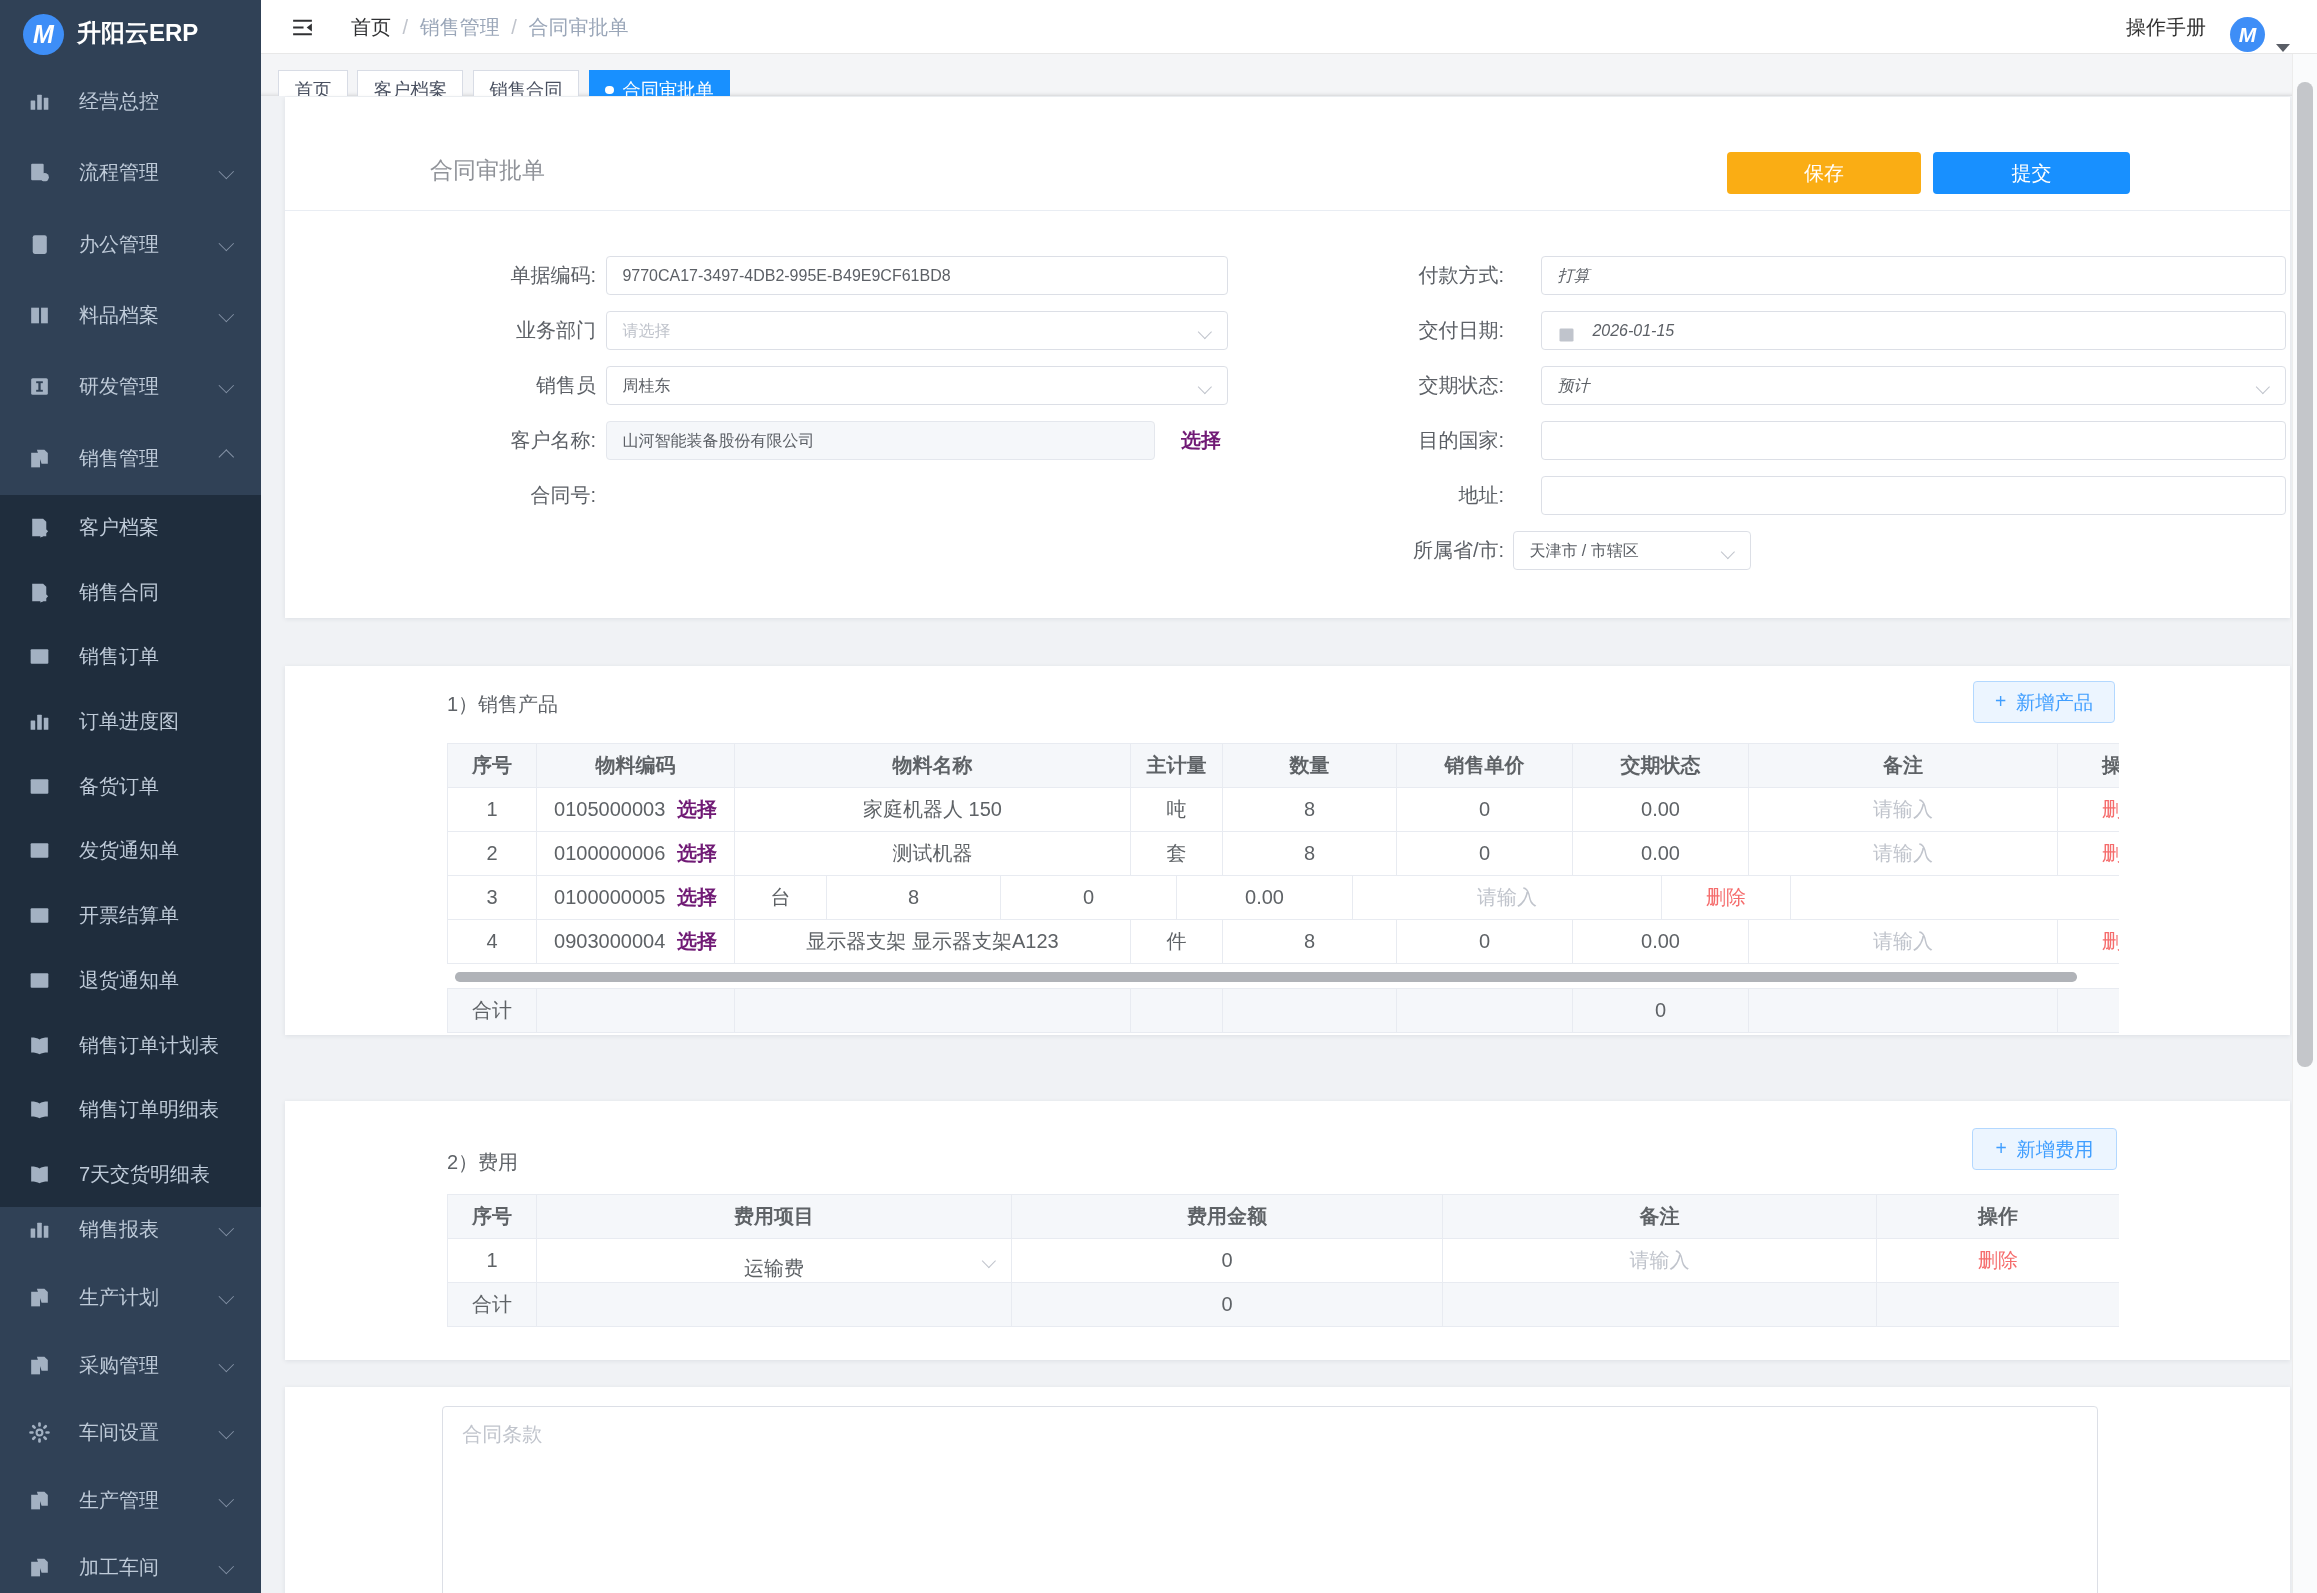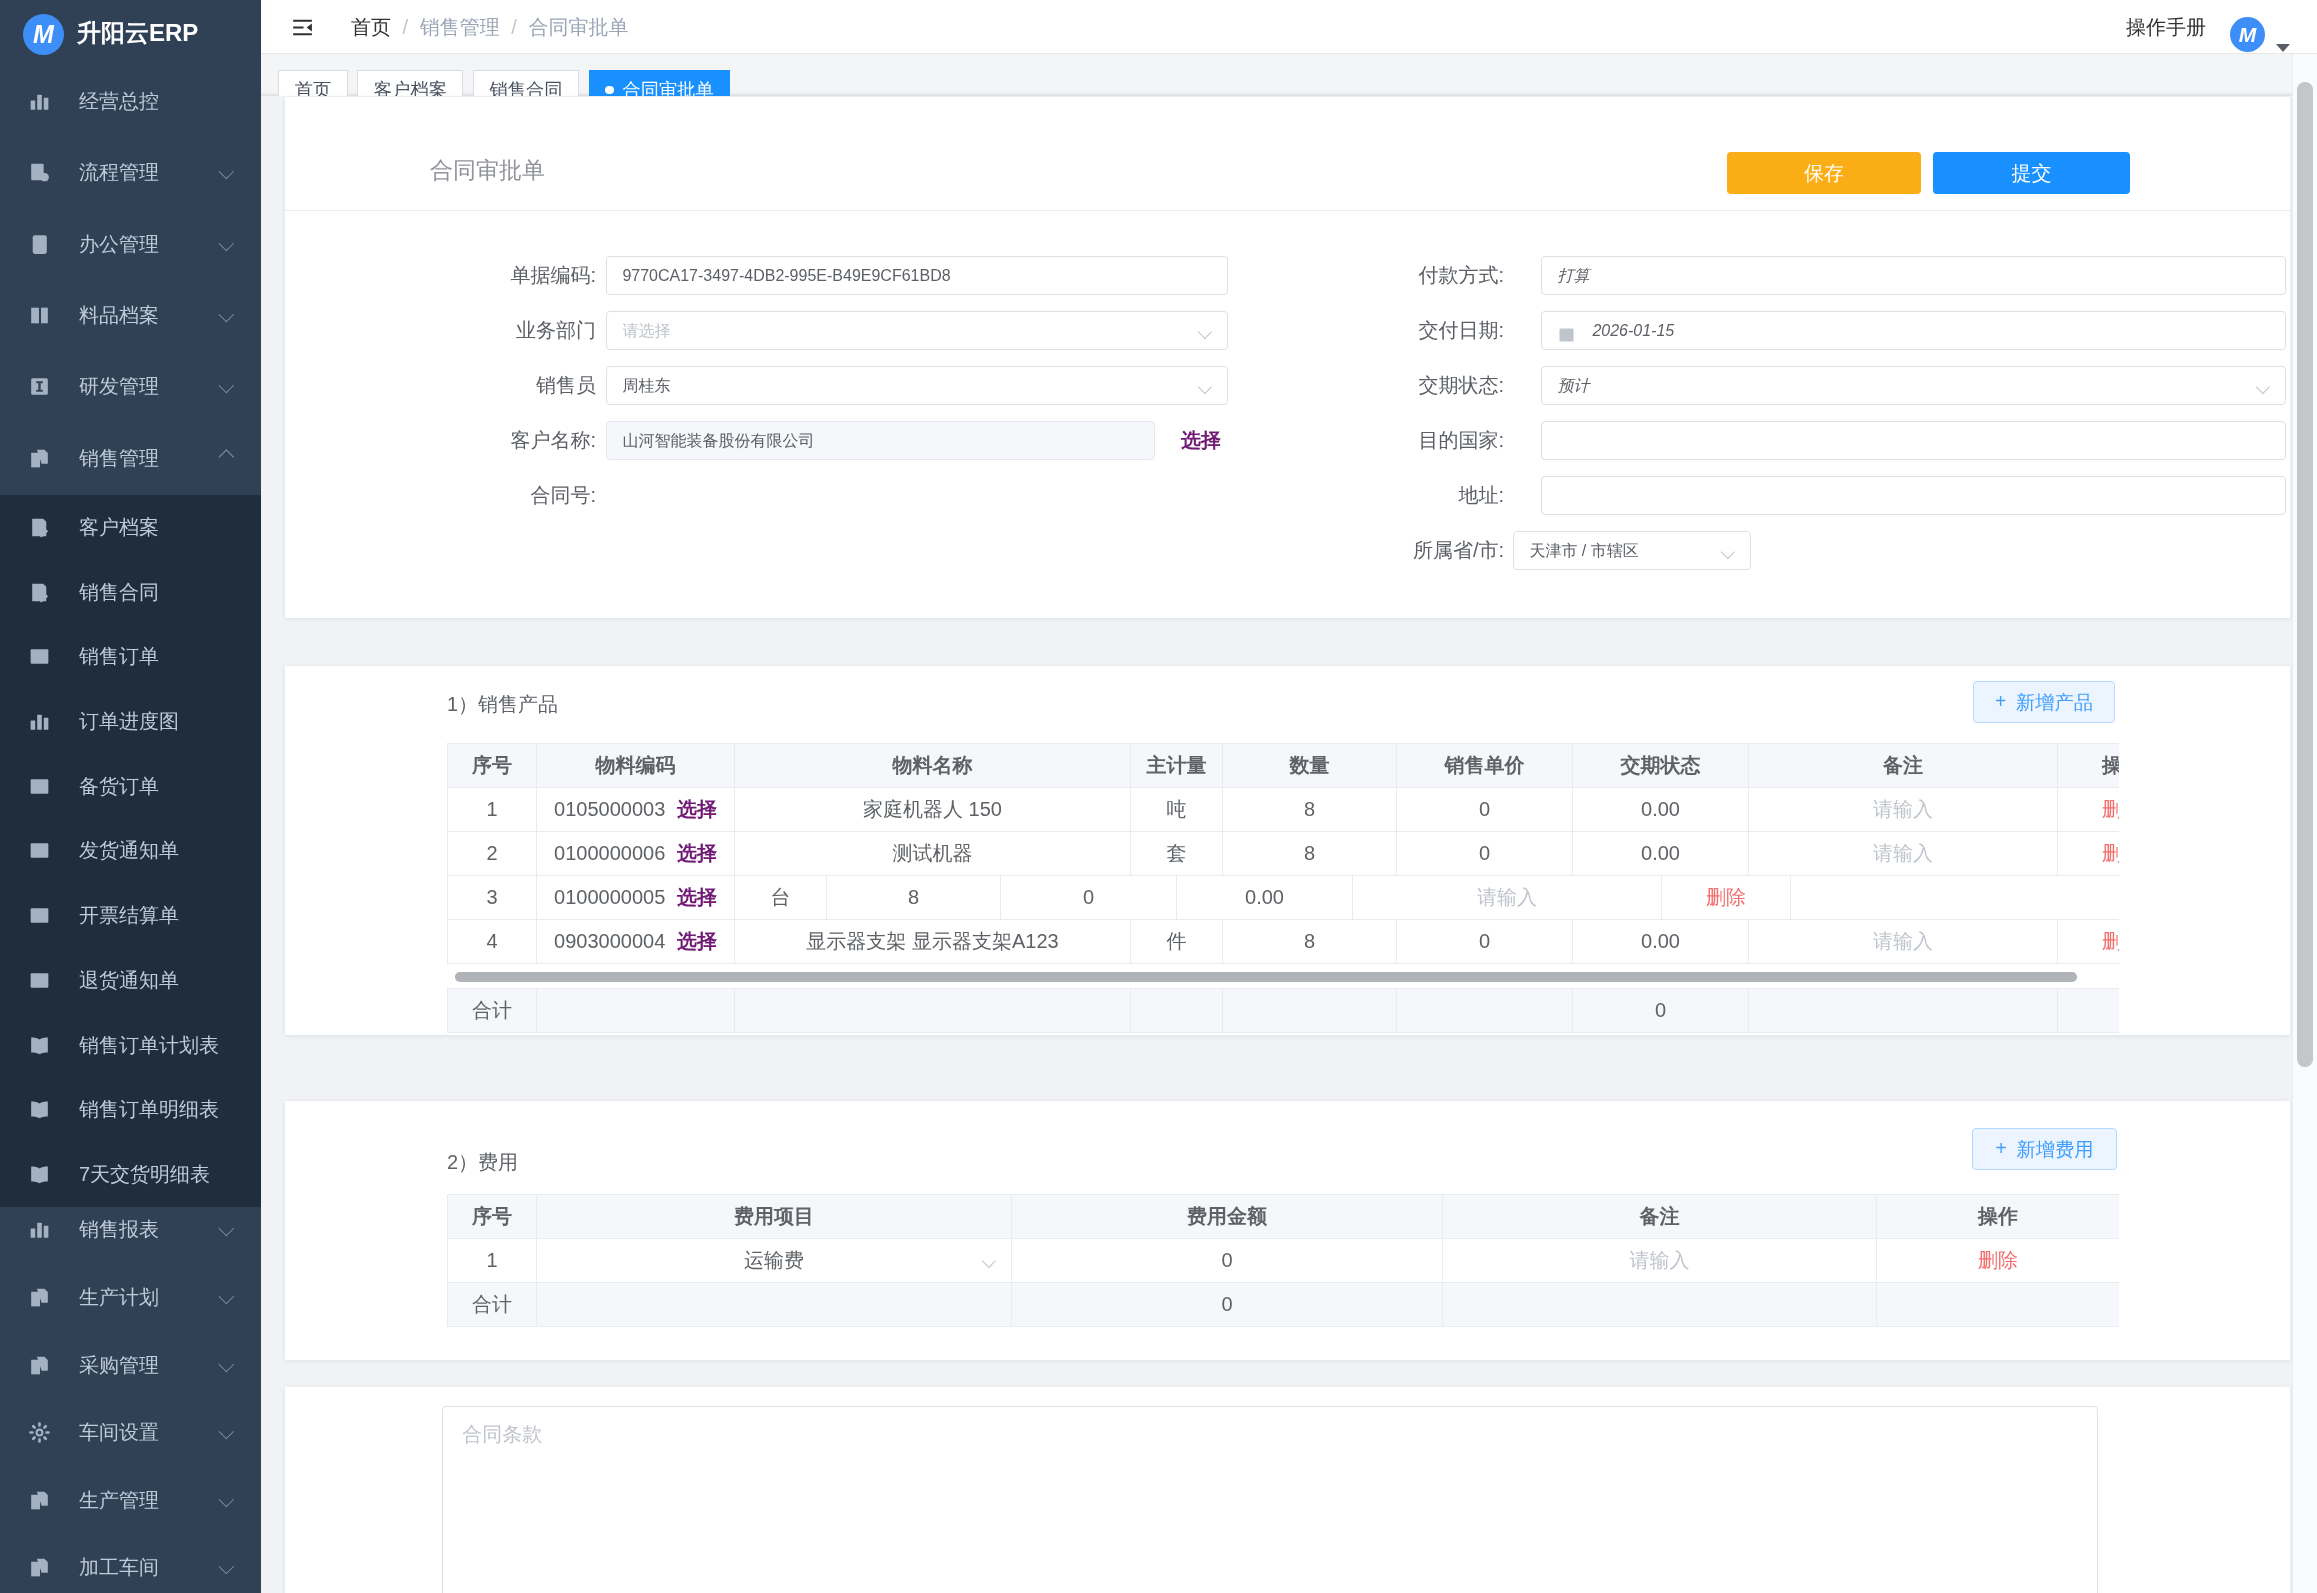--- a/index.html
+++ b/index.html
@@ -87,21 +87,21 @@
 
   .tblwrap { position:absolute; overflow:hidden; border-top:1px solid #e8ebf1; border-left:1px solid #e8ebf1; }
   .trow { display:flex; height:44px; border-bottom:1px solid #e8ebf1; background:#fff; }
   .trow.thead { background:#f5f7fa; font-weight:bold; color:#5b5f66; }
   .trow.tfoot { background:#f5f7fa; }
   .tcell { flex:0 0 auto; display:flex; align-items:center; justify-content:center;
     border-right:1px solid #e8ebf1; font-size:20px; color:#5e6266; gap:11.6px; overflow:hidden; white-space:nowrap; }
   .del { color:#f56c6c; cursor:pointer; }
   .hscroll { position:absolute; height:15.4px; }
   .hthumb { position:absolute; left:7.7px; top:2.9px; width:1622px; height:9.7px; border-radius:4.8px; background:#b0b3b8; cursor:grab; }
-  .fee-sel { position:relative; width:100%; height:100%; display:flex; align-items:center; justify-content:center; cursor:pointer; }
+  .fee-sel { position:relative; width:100%; height:100%; display:flex; align-items:flex-end; justify-content:center; cursor:pointer; }
   .fee-sel .sel-chev { top:17.4px; }
 
   .terms-box { position:absolute; left:157px; top:19.3px; width:1656px; height:232px;
     border:1px solid #dcdfe6; border-radius:3.9px; padding:13.5px 19.3px; font-size:20px; cursor:text; }
 
   
   .vtrack { position:absolute; right:0; top:54px; width:25px; bottom:0; background:#fafbfc; border-left:1px solid #ececec; z-index:25; }
   .vthumb { position:absolute; left:3.9px; top:28px; width:16.4px; height:985px; border-radius:7.7px; background:#c4c6ca; cursor:grab; }
 </style>
 </head>

